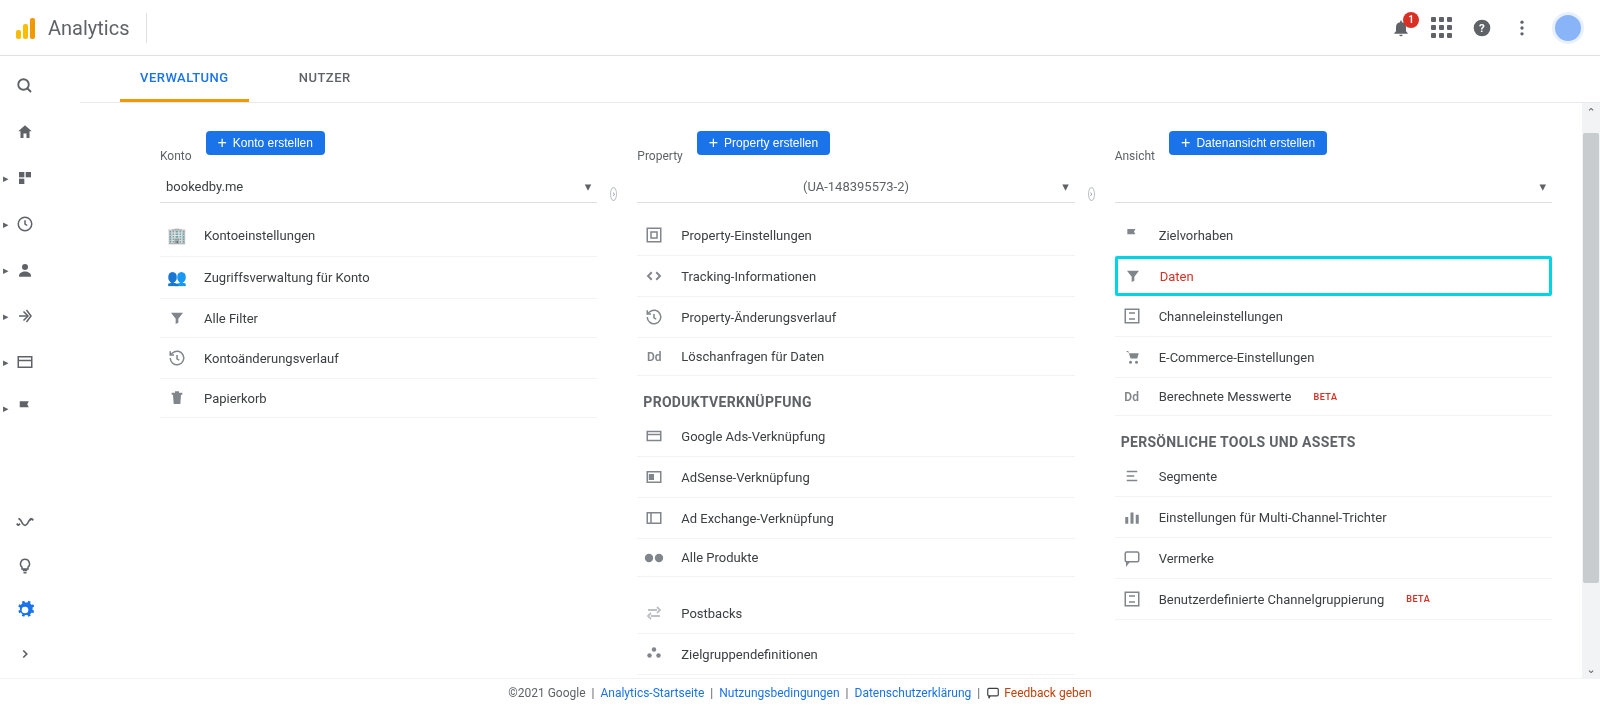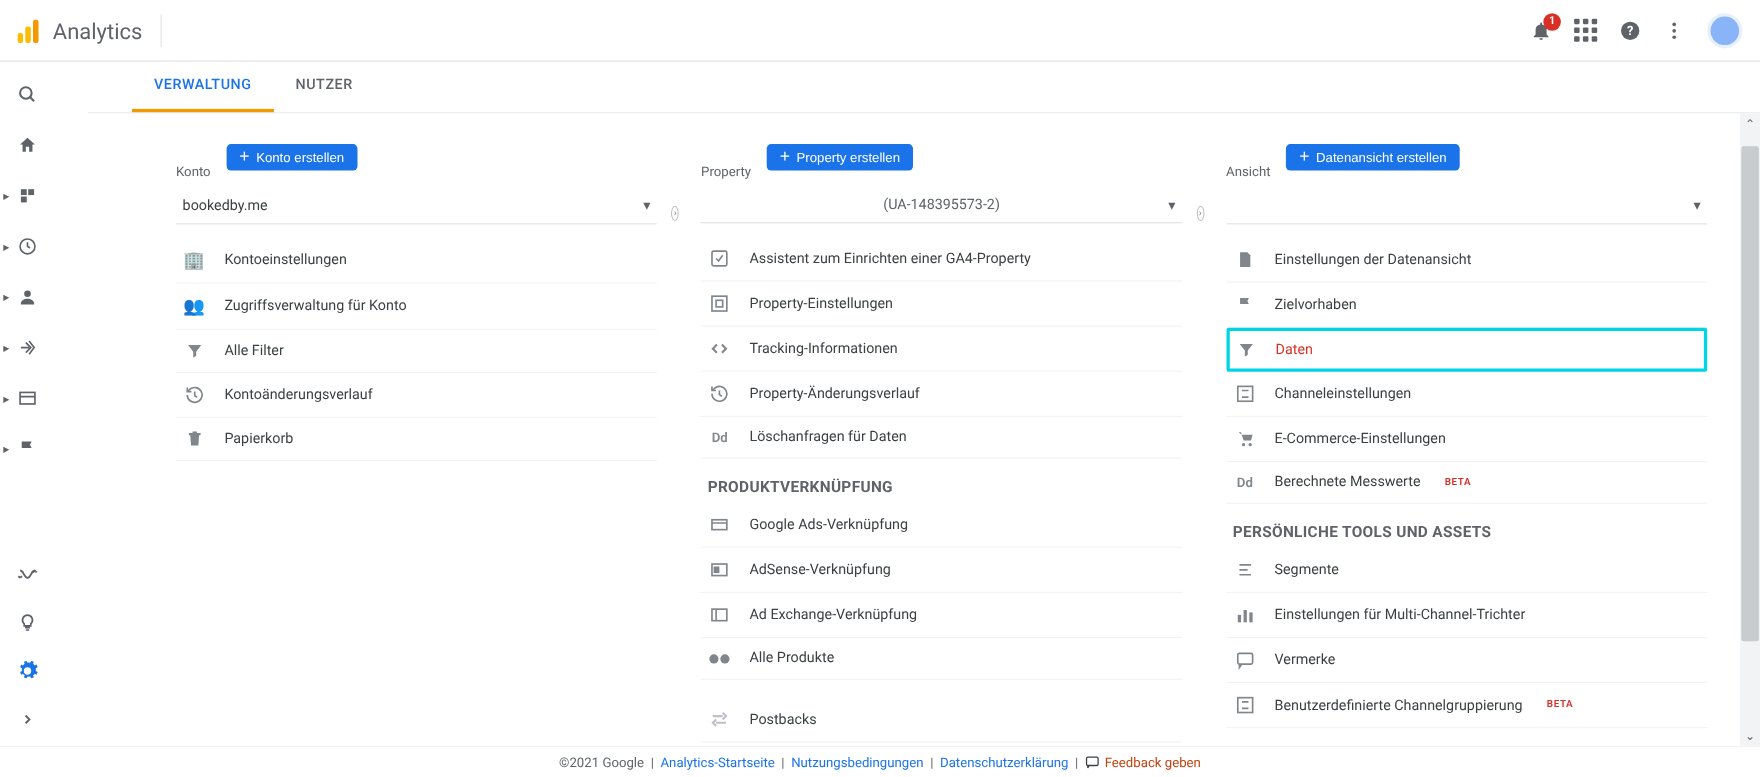--- a/index.html
+++ b/index.html
@@ -18,21 +18,21 @@
   .app-grid{display:grid;grid-template-columns:repeat(3,5px);gap:3px;}
   .app-grid span{width:5px;height:5px;background:#5f6368;border-radius:1px;}
   .avatar{width:32px;height:32px;border-radius:50%;background:#8ab4f8;border:3px solid #e8f0fe;}
   .body{display:flex;height:calc(100% - 56px - 28px);}
   .leftnav{width:50px;display:flex;flex-direction:column;align-items:center;padding-top:18px;gap:22px;color:#5f6368;}
   .leftnav .nav-item{position:relative;cursor:pointer;width:24px;height:24px;display:flex;align-items:center;justify-content:center;}
   .leftnav .nav-bottom{margin-top:auto;display:flex;flex-direction:column;align-items:center;gap:20px;padding-bottom:12px;}
   .nav-caret{position:absolute;left:-10px;font-size:11px;color:#5f6368;}
   .gear-active{color:#1a73e8;}
   .main{flex:1;display:flex;flex-direction:column;}
-  .tabs{display:flex;padding:0 40px;border-bottom:1px solid #e8eaed; margin-left:30px;}
+  .tabs{display:flex;gap:30px;padding:0 40px;border-bottom:1px solid #e8eaed; margin-left:30px;}
   .tab{padding:14px 20px;font-size:13px;font-weight:500;letter-spacing:0.5px;color:#5f6368;cursor:pointer;}
   .tab.active{color:#1a73e8;border-bottom:3px solid #f29900;}
   .columns-wrap{display:flex;flex:1;overflow:hidden;}
   .columns{display:flex;flex:1;padding:20px 10px 0 90px;gap:0;overflow:hidden;}
   .col{flex:1;min-width:0;padding:0 20px;}
   .col-header{display:flex;align-items:center;gap:14px;margin-bottom:8px;}
   .col-label{font-size:12px;color:#5f6368;margin-top:26px;}
   .btn-blue{display:flex;align-items:center;gap:6px;background:#1a73e8;color:#fff;border:none;border-radius:4px;padding:5px 12px;font-size:12px;font-weight:500;cursor:pointer;}
   .btn-blue .plus{font-size:16px;font-weight:500;line-height:12px;}
   .selector{display:flex;align-items:center;justify-content:space-between;padding:8px 6px;border-bottom:1px solid #e0e0e0;margin-bottom:12px;font-size:13px;color:#3c4043;cursor:pointer;}
@@ -252,29 +252,20 @@
               </button>
         </div>
         <div class="selector centered">
               <span>(UA-148395573-2)</span>
               <span class="caret">▾</span>
             </div>
         <ul class="menu-list">
           <li class="menu-item">
                 <span class="icon">
                   <svg width="18" height="18" viewBox="0 0 24 24" fill="none" stroke="#80868b" stroke-width="2">
-                    <rect x="3" y="3" width="18" height="18" rx="2"></rect>
-                    <path d="M8 12l3 3 5-7"></path>
-                  </svg>
-                </span>
-                <span>Assistent zum Einrichten einer GA4-Property</span>
-              </li>
-          <li class="menu-item">
-                <span class="icon">
-                  <svg width="18" height="18" viewBox="0 0 24 24" fill="none" stroke="#80868b" stroke-width="2">
                     <rect x="3" y="3" width="18" height="18"></rect>
                     <rect x="8" y="8" width="8" height="8"></rect>
                   </svg>
                 </span>
                 <span>Property-Einstellungen</span>
               </li>
           <li class="menu-item">
                 <span class="icon">
                   <svg width="18" height="18" viewBox="0 0 24 24" fill="none" stroke="#80868b" stroke-width="2.5">
                     <path d="M9 7l-5 5 5 5M15 7l5 5-5 5"></path>
@@ -368,28 +359,20 @@
           <button class="btn-blue">
                 <span class="plus">+</span>
                 <span>Datenansicht erstellen</span>
               </button>
         </div>
         <div class="selector">
               <span></span>
               <span class="caret">▾</span>
             </div>
         <ul class="menu-list">
-          <li class="menu-item">
-                <span class="icon">
-                  <svg width="16" height="18" viewBox="0 0 24 24" fill="#80868b">
-                    <path d="M5 2h10l4 4v16H5z"></path>
-                  </svg>
-                </span>
-                <span>Einstellungen der Datenansicht</span>
-              </li>
           <li class="menu-item">
                 <span class="icon">
                   <svg width="16" height="18" viewBox="0 0 24 24" fill="#80868b">
                     <path d="M5 3v18M5 3h12l-2 4 2 4H5"></path>
                   </svg>
                 </span>
                 <span>Zielvorhaben</span>
               </li>
           <li class="menu-item highlight">
                 <span class="icon">

